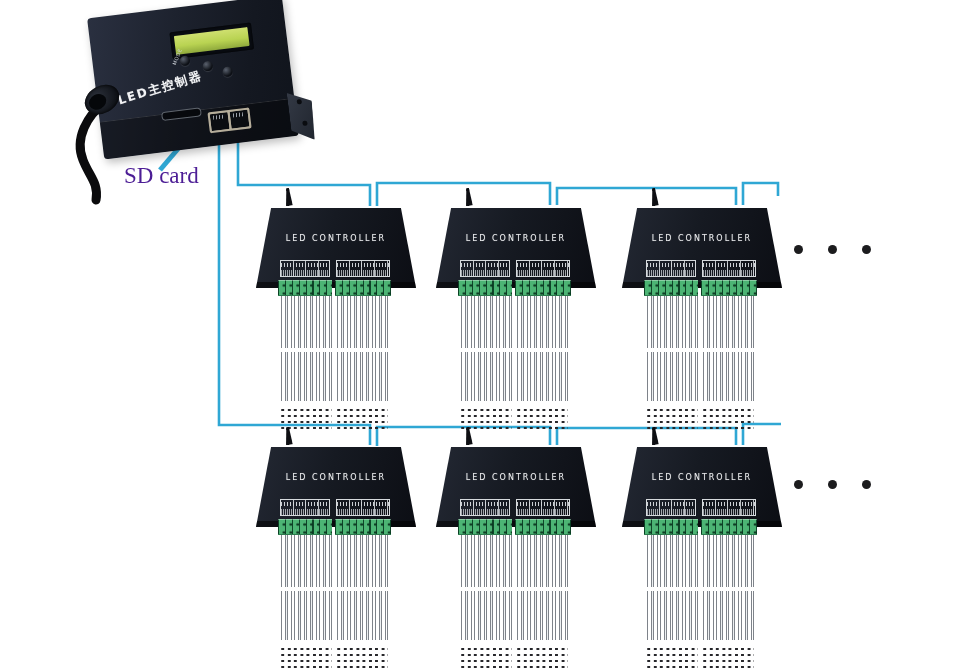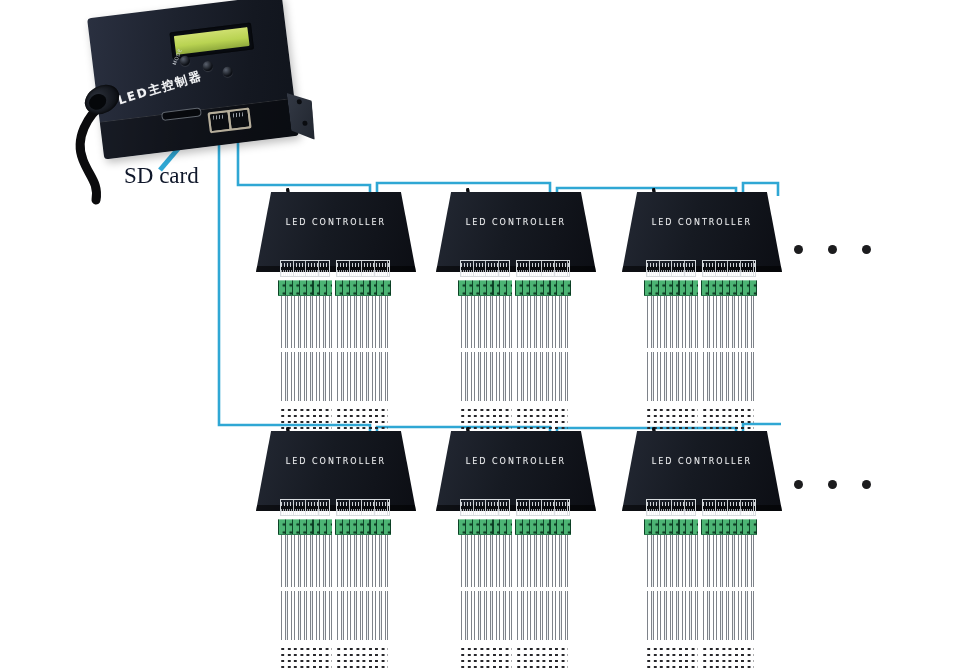--- a/index.html
+++ b/index.html
@@ -41,31 +41,31 @@
   .flange { position:absolute; right:-17px; top:94px; width:24px; height:54px;
             background:linear-gradient(120deg,#343a46,#20252e);
             clip-path:polygon(0 8%,100% 28%,92% 100%,0 78%); }
   .flange i { position:absolute; width:5px; height:5px; border-radius:50%; background:#0a0c10; }
   .gland { position:absolute; left:84px; top:86px; width:36px; height:27px; z-index:4;
             transform:rotate(-28deg); border-radius:50%;
             background:radial-gradient(circle at 40% 35%,#2c313b,#101319 70%);
             box-shadow:inset 0 0 4px #000; }
   .gland:after { content:""; position:absolute; left:4px; top:6px; width:18px; height:15px;
             border-radius:50%; background:#05070a; }
-  .sd-callout { position:absolute; left:124px; top:163px; z-index:4; color:#0f172a;
+  .sd-callout { position:absolute; left:124px; top:163px; z-index:4; color:#4c1d95;
             font-family:"Liberation Serif","DejaVu Serif",serif; font-size:23px; }
 
   
   .slave { position:absolute; width:160px; height:245px; z-index:2; }
   .antenna { position:absolute; left:28px; top:0; width:9px; height:18px;
             background:#0e0f13; clip-path:polygon(36% 0,64% 0,88% 100%,12% 100%);
             transform:rotate(-6deg); }
   .antenna:before { content:""; position:absolute; left:1px; top:-4px; width:7px; height:7px;
             border-radius:50%; background:#0b0c0f; }
-  .sbody { position:absolute; left:0; top:4px; width:160px; height:80px;
+  .sbody { position:absolute; left:0; top:20px; width:160px; height:80px;
             clip-path:polygon(9.4% 0,90.6% 0,100% 100%,0 100%);
             background:linear-gradient(105deg,#232833 0%,#161a22 45%,#0c0e14 100%); }
   .sbody:after { content:""; position:absolute; left:0; right:0; bottom:0; height:6px;
             background:rgba(0,0,0,.55); }
   .sname { position:absolute; left:0; top:26px; width:100%; text-align:center;
             color:#e9eaec; font-size:8px; letter-spacing:2px; white-space:nowrap;
             text-shadow:0 0 1px rgba(255,255,255,.35); }
   .strip { position:absolute; top:72px; height:17px; border:1px solid #d6dadd;
             background-image:
               repeating-linear-gradient(90deg,transparent 0 11.7px,rgba(214,218,222,.85) 11.7px 12.7px),

